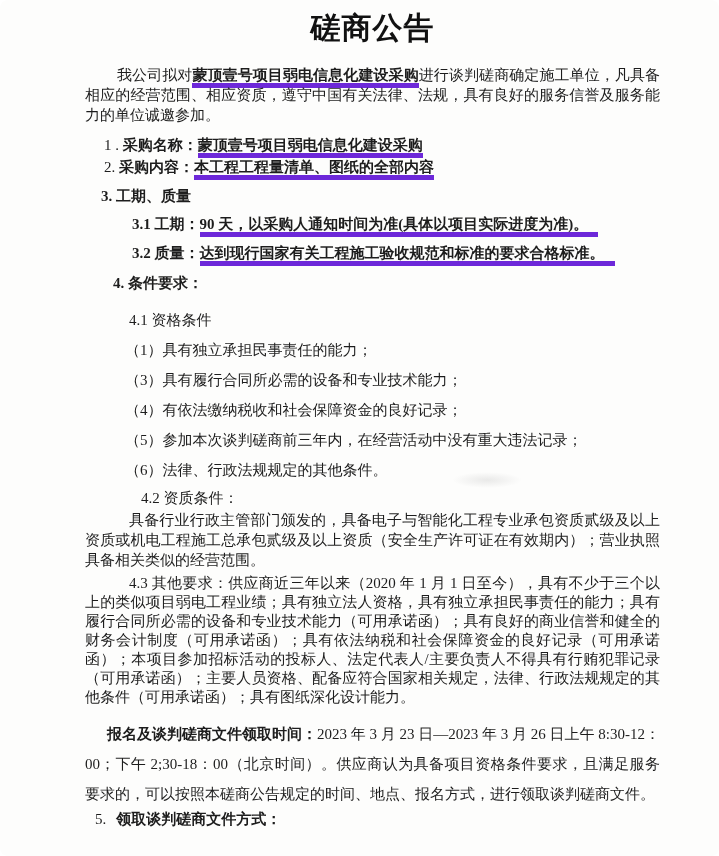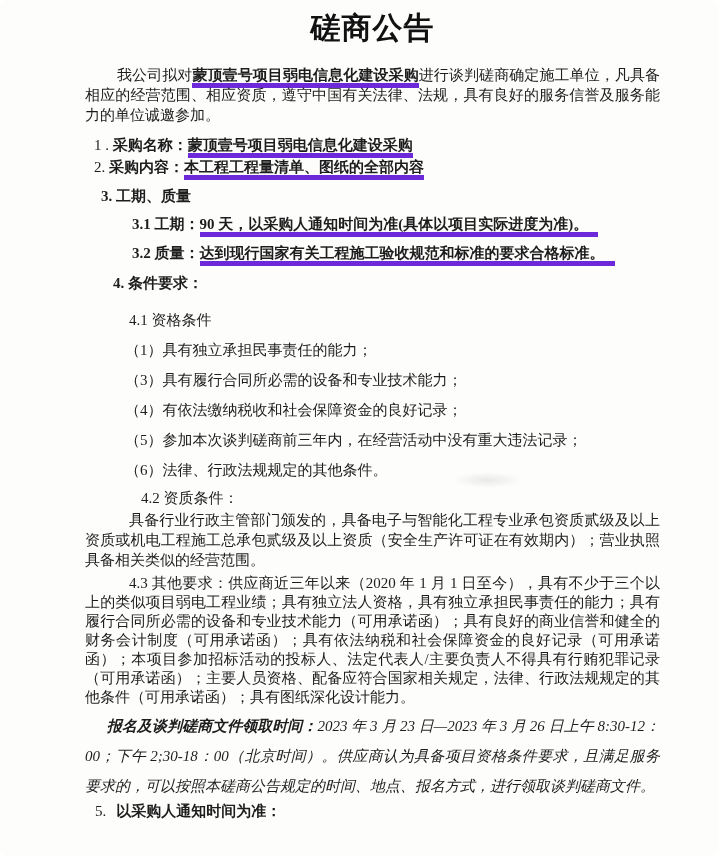--- a/index.html
+++ b/index.html
@@ -23,38 +23,38 @@
     letter-spacing:1px;
     color:#111;
   }
   .para{
     margin:0;
     line-height:20px;
     text-align:justify;
   }
   .intro{margin-top:16px;text-indent:32px;}
   .basic-list{margin-top:9px;}
-  .basic-row{margin-left:9px;line-height:22px;}
+  .basic-row{margin-left:19px;line-height:22px;}
   .num{font-weight:400;}
   .lbl-bold{font-weight:700;}
   .uv{
     font-weight:700;
     border-bottom:5px solid #6d28d9;
     padding-bottom:0px;
   }
   .uv-ext{padding-right:10px;}
   .h3{margin:8px 0 0 16px;line-height:20px;font-weight:700;}
   .sub3{margin:7px 0 0 47px;line-height:22px;}
   .h4{margin:9px 0 0 28px;line-height:20px;font-weight:700;}
   .h41{margin:17px 0 0 44px;line-height:20px;font-weight:400;}
   .qitem{margin:10px 0 0 40px;line-height:20px;}
   .h42{margin:8px 0 0 56px;line-height:20px;}
   .p42{margin-top:2px;text-indent:44px;line-height:20px;}
   .p43{margin-top:4px;text-indent:44px;line-height:19px;}
-  .reg{margin-top:4px;text-indent:22px;line-height:30px;font-style:italic;}
+  .reg{margin-top:12px;text-indent:22px;line-height:30px;}
   .h5{margin:0 0 0 10px;line-height:20px;font-weight:700;}
   .h5 .num{margin-right:10px;}
   .smudge{
     position:absolute;left:452px;top:472px;width:70px;height:16px;
     background:radial-gradient(ellipse at center, rgba(130,130,130,.16), rgba(130,130,130,0) 70%);
     pointer-events:none;
   }
 </style>
 </head>
 <body>
@@ -102,17 +102,17 @@
 
   <p class="para p43">
     <span>4.3 其他要求：</span><span>供应商近三年以来（2020 年 1 月 1 日至今），具有不少于三个以上的类似项目弱电工程业绩；具有独立法人资格，具有独立承担民事责任的能力；具有履行合同所必需的设备和专业技术能力（可用承诺函）；具有良好的商业信誉和健全的财务会计制度（可用承诺函）；具有依法纳税和社会保障资金的良好记录（可用承诺函）；本项目参加招标活动的投标人、法定代表人/主要负责人不得具有行贿犯罪记录（可用承诺函）；主要人员资格、配备应符合国家相关规定，法律、行政法规规定的其他条件（可用承诺函）；具有图纸深化设计能力。</span>
   </p>
 
   <p class="para reg">
     <span class="lbl-bold">报名及谈判磋商文件领取时间：</span><span>2023 年 3 月 23 日—2023 年 3 月 26 日上午 8:30-12：00；下午 2;30-18：00（北京时间）。供应商认为具备项目资格条件要求，且满足服务要求的，可以按照本磋商公告规定的时间、地点、报名方式，进行领取谈判磋商文件。</span>
   </p>
 
   <p class="para h5">
-    <span class="num">5.</span><span>以采购人通知时间为准：</span>
+    <span class="num">5.</span><span>领取谈判磋商文件方式：</span>
   </p>
 
   <div class="smudge"></div>
 </div>
 
 </body></html>

